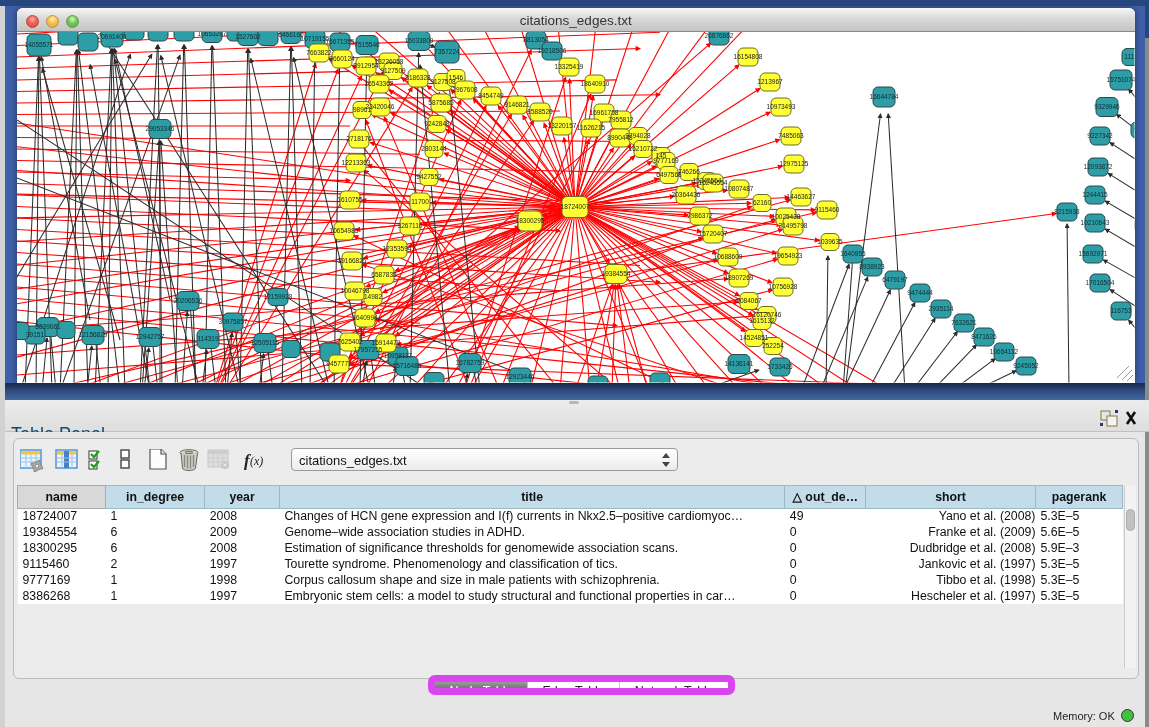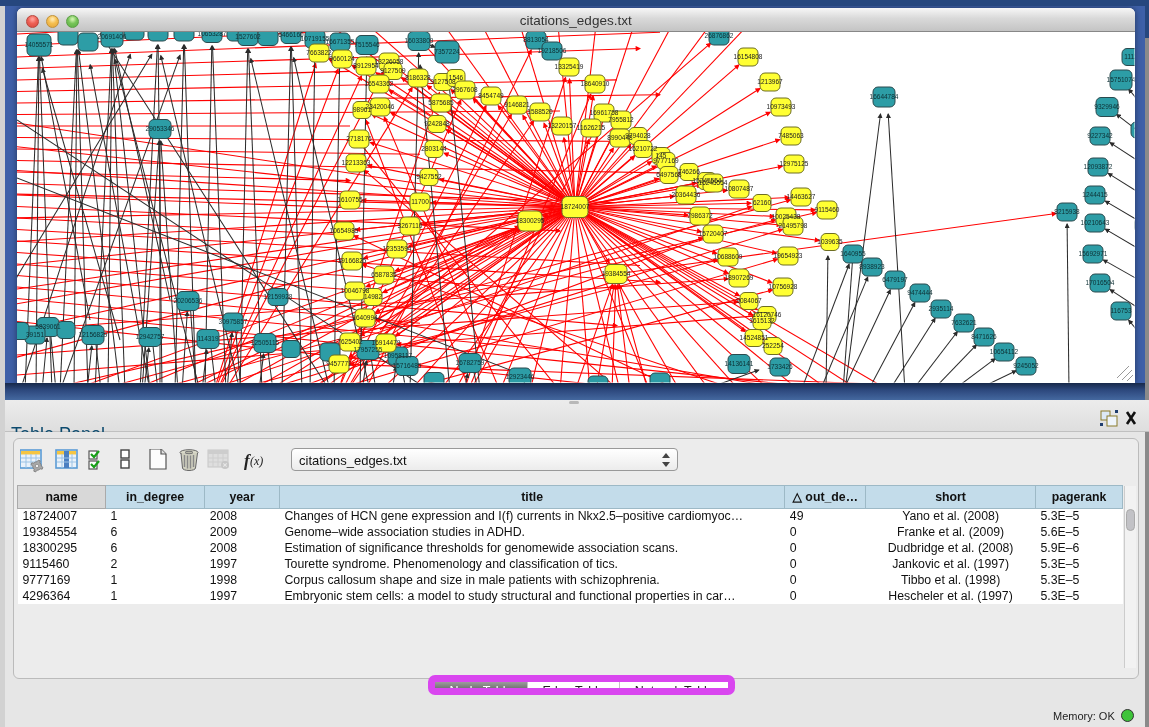--- a/index.html
+++ b/index.html
@@ -25,21 +25,21 @@
 #innerpanel{left:13px;top:438px;width:1126px;height:241px;background:#ececec;border:1px solid #bbb;border-radius:6px}
 
 #dropdown{left:290.5px;top:448px;width:387px;height:23px;background:linear-gradient(#fff,#ececec);border:1px solid #999;border-radius:4px}
 #ddtext{left:299px;top:452.5px;font-size:13px;color:#111}
 
 #tbl{left:17px;top:485px;width:1106px}
 table{border-collapse:collapse;table-layout:fixed;width:1106px;font-size:12.3px;color:#111}
 th{background:#c3dcea;border:1px solid #9db9c6;border-top:1px solid #9db9c6;font-weight:bold;height:22.5px;font-size:12.3px;padding:0}
 th.gray{background:#d8d8d8;border-color:#aaa}
 td{height:16px;padding:0 0 0 5px;white-space:nowrap;overflow:hidden;background:#fff;border:none;font-size:12.3px}
-td.c{text-align:center;padding:0}
+td.c{text-align:right;padding:0}
 #scroll{left:1123.5px;top:486px;width:12.5px;height:182px;background:#f2f2f2;border-left:1px solid #ccc}
 #thumb{left:1125.5px;top:509px;width:9px;height:22px;background:#c2c2c6;border-radius:4.5px;border:1px solid #aaa}
 
 #tabs{left:428px;top:674.5px;height:20px;display:flex;border:7px solid #d946ef;border-radius:7px;overflow:hidden;background:#fff}
 .tab{font-size:12.5px;color:#222;padding:2.5px 14.5px 0 14.5px;border-right:1px solid #c4c4c4}
 .tab.sel{background:linear-gradient(#9d9d9d,#767676);color:#fff}
 #mem{left:1053px;top:710px;font-size:11px;color:#222}
 #memdot{left:1121px;top:709px;width:13px;height:13px;border-radius:50%;background:#3ec43a;border:1.5px solid #333}
 </style></head><body>
 <div class="abs" id="bluewin"></div>
@@ -740,42 +740,42 @@
           <td class="c">Franke et al. (2009)</td>
           <td>5.6E–5</td>
         </tr>
 <tr>
           <td>18300295</td>
           <td>6</td>
           <td>2008</td>
           <td>Estimation of significance thresholds for genomewide association scans.</td>
           <td>0</td>
           <td class="c">Dudbridge et al. (2008)</td>
-          <td>5.9E–6</td>
+          <td>5.9E–3</td>
         </tr>
 <tr>
           <td>9115460</td>
           <td>2</td>
           <td>1997</td>
           <td>Tourette syndrome. Phenomenology and classification of tics.</td>
           <td>0</td>
           <td class="c">Jankovic et al. (1997)</td>
           <td>5.3E–5</td>
         </tr>
 <tr>
           <td>9777169</td>
           <td>1</td>
           <td>1998</td>
           <td>Corpus callosum shape and size in male patients with schizophrenia.</td>
           <td>0</td>
           <td class="c">Tibbo et al. (1998)</td>
           <td>5.3E–5</td>
         </tr>
 <tr>
-          <td>4296364</td>
+          <td>8386268</td>
           <td>1</td>
           <td>1997</td>
           <td>Embryonic stem cells: a model to study structural and functional properties in car…</td>
           <td>0</td>
           <td class="c">Hescheler et al. (1997)</td>
           <td>5.3E–5</td>
         </tr>
 </tbody>
     </table>
 </div>

